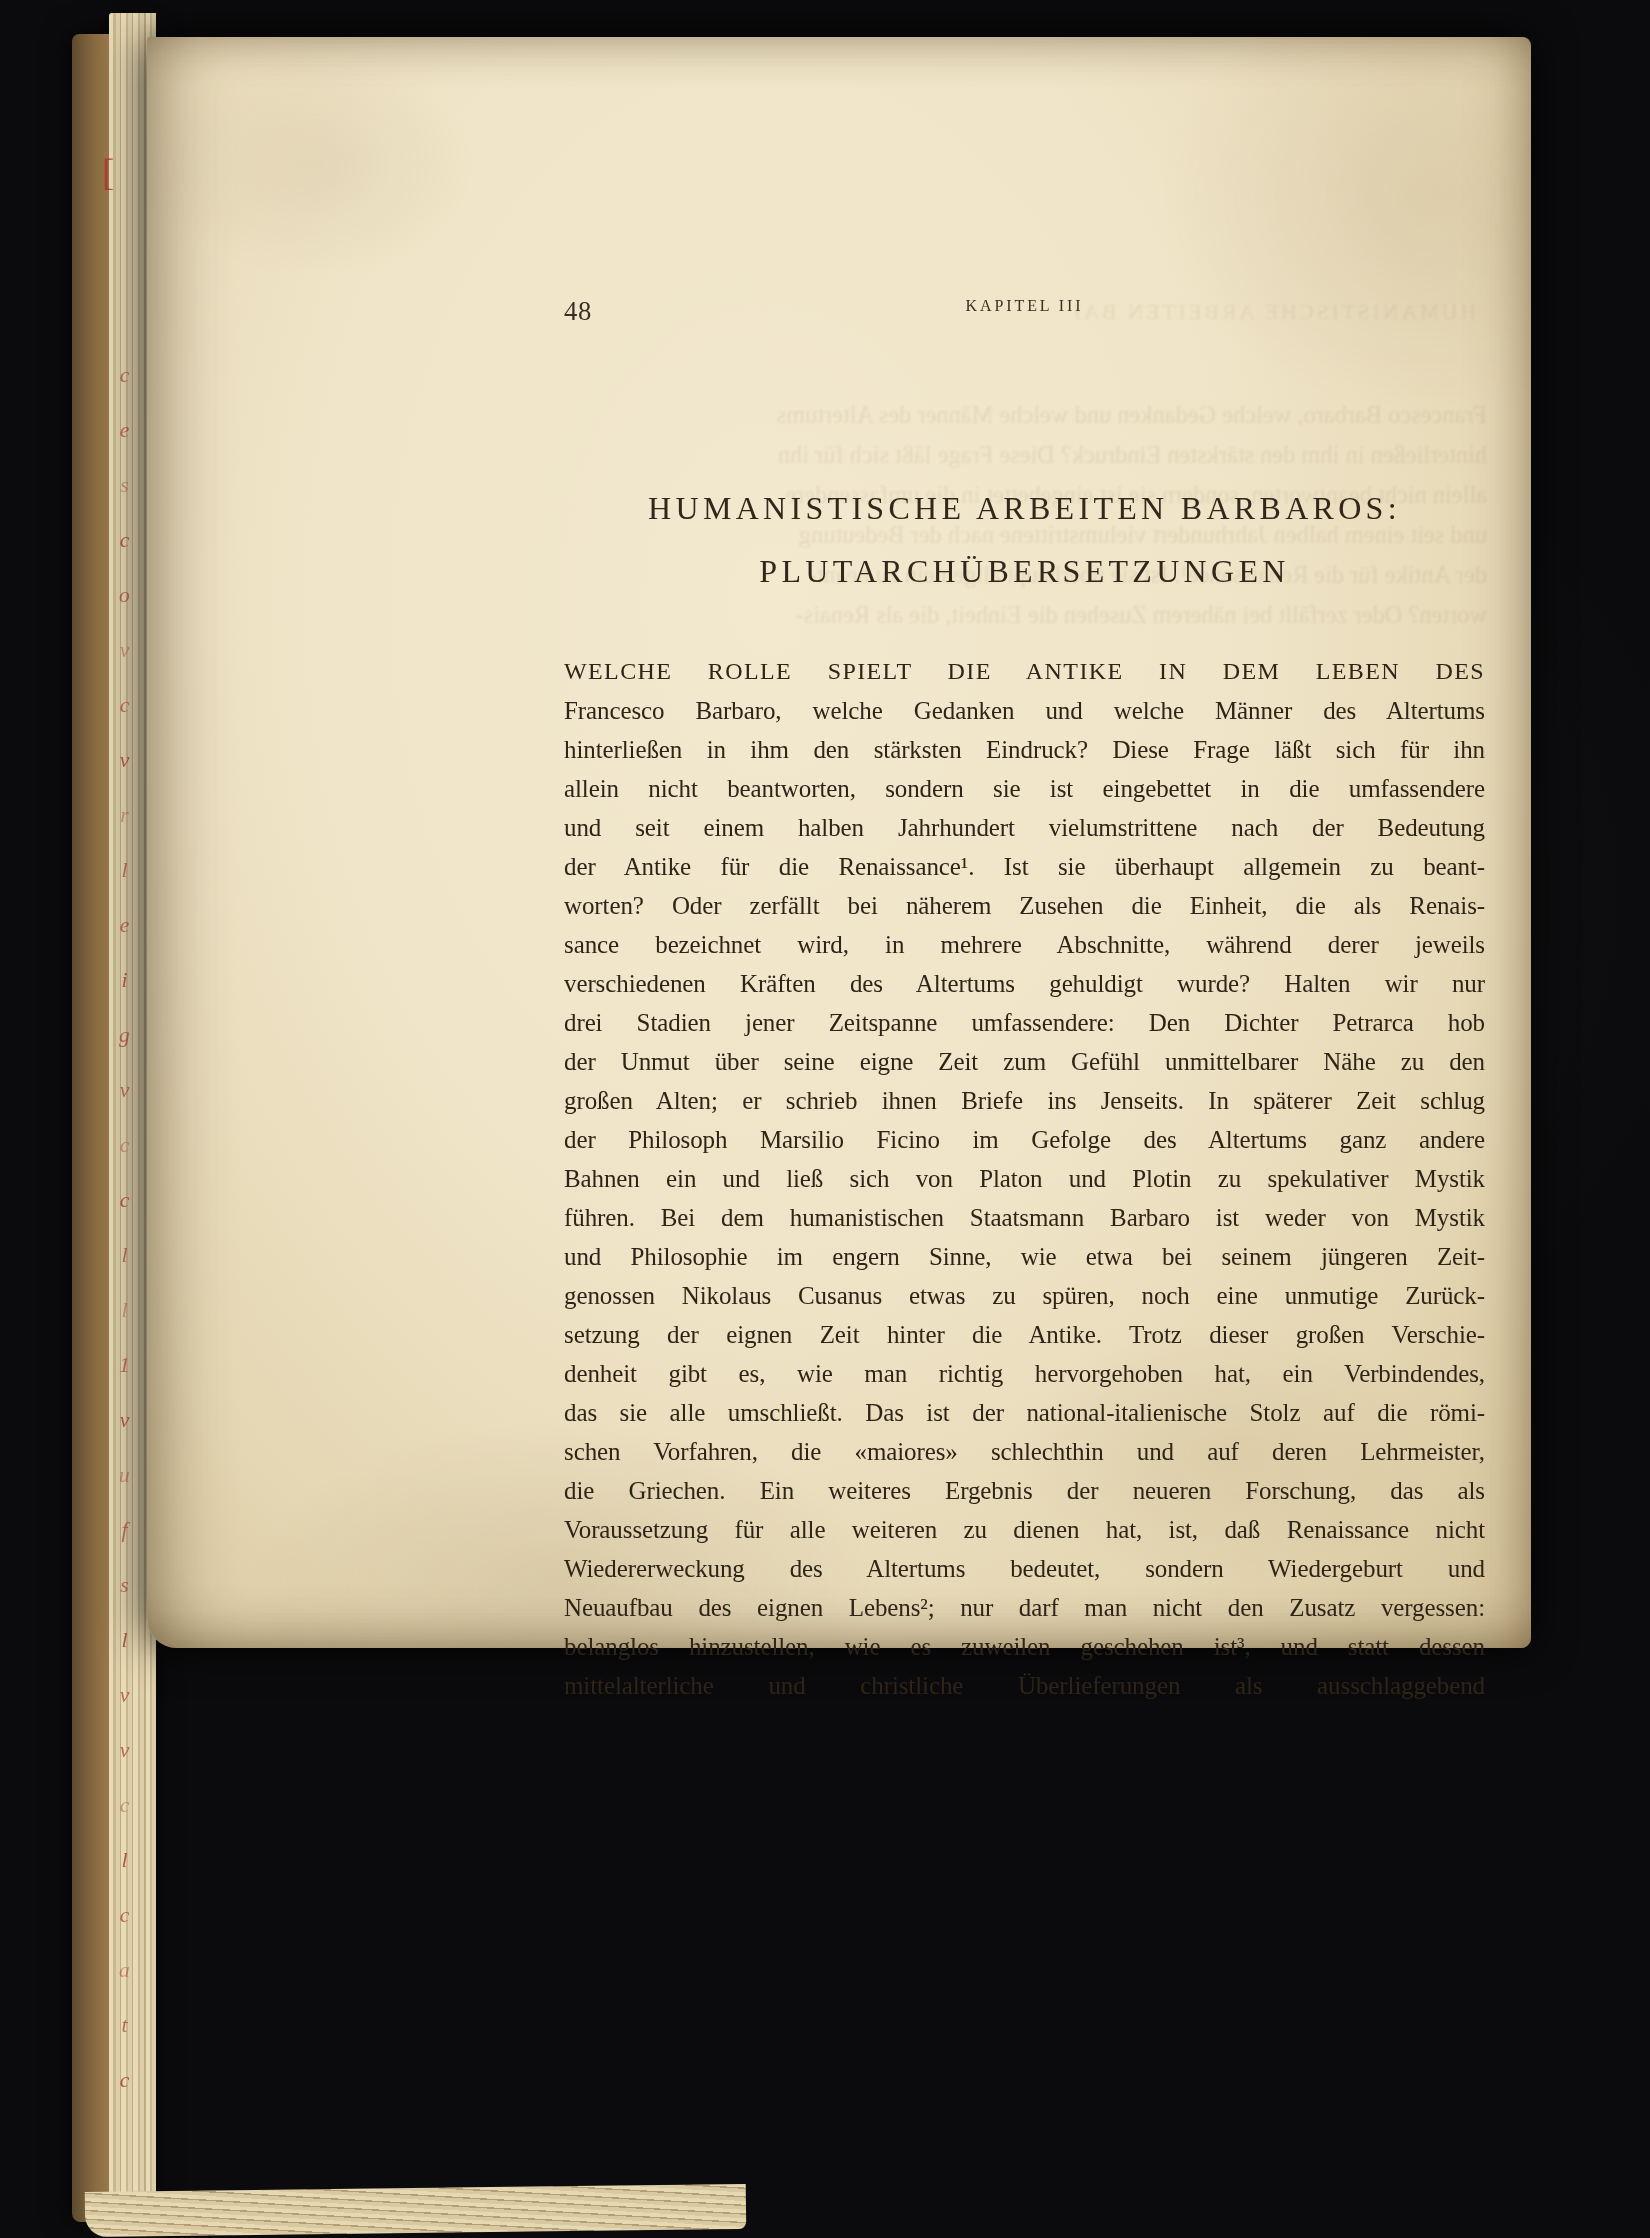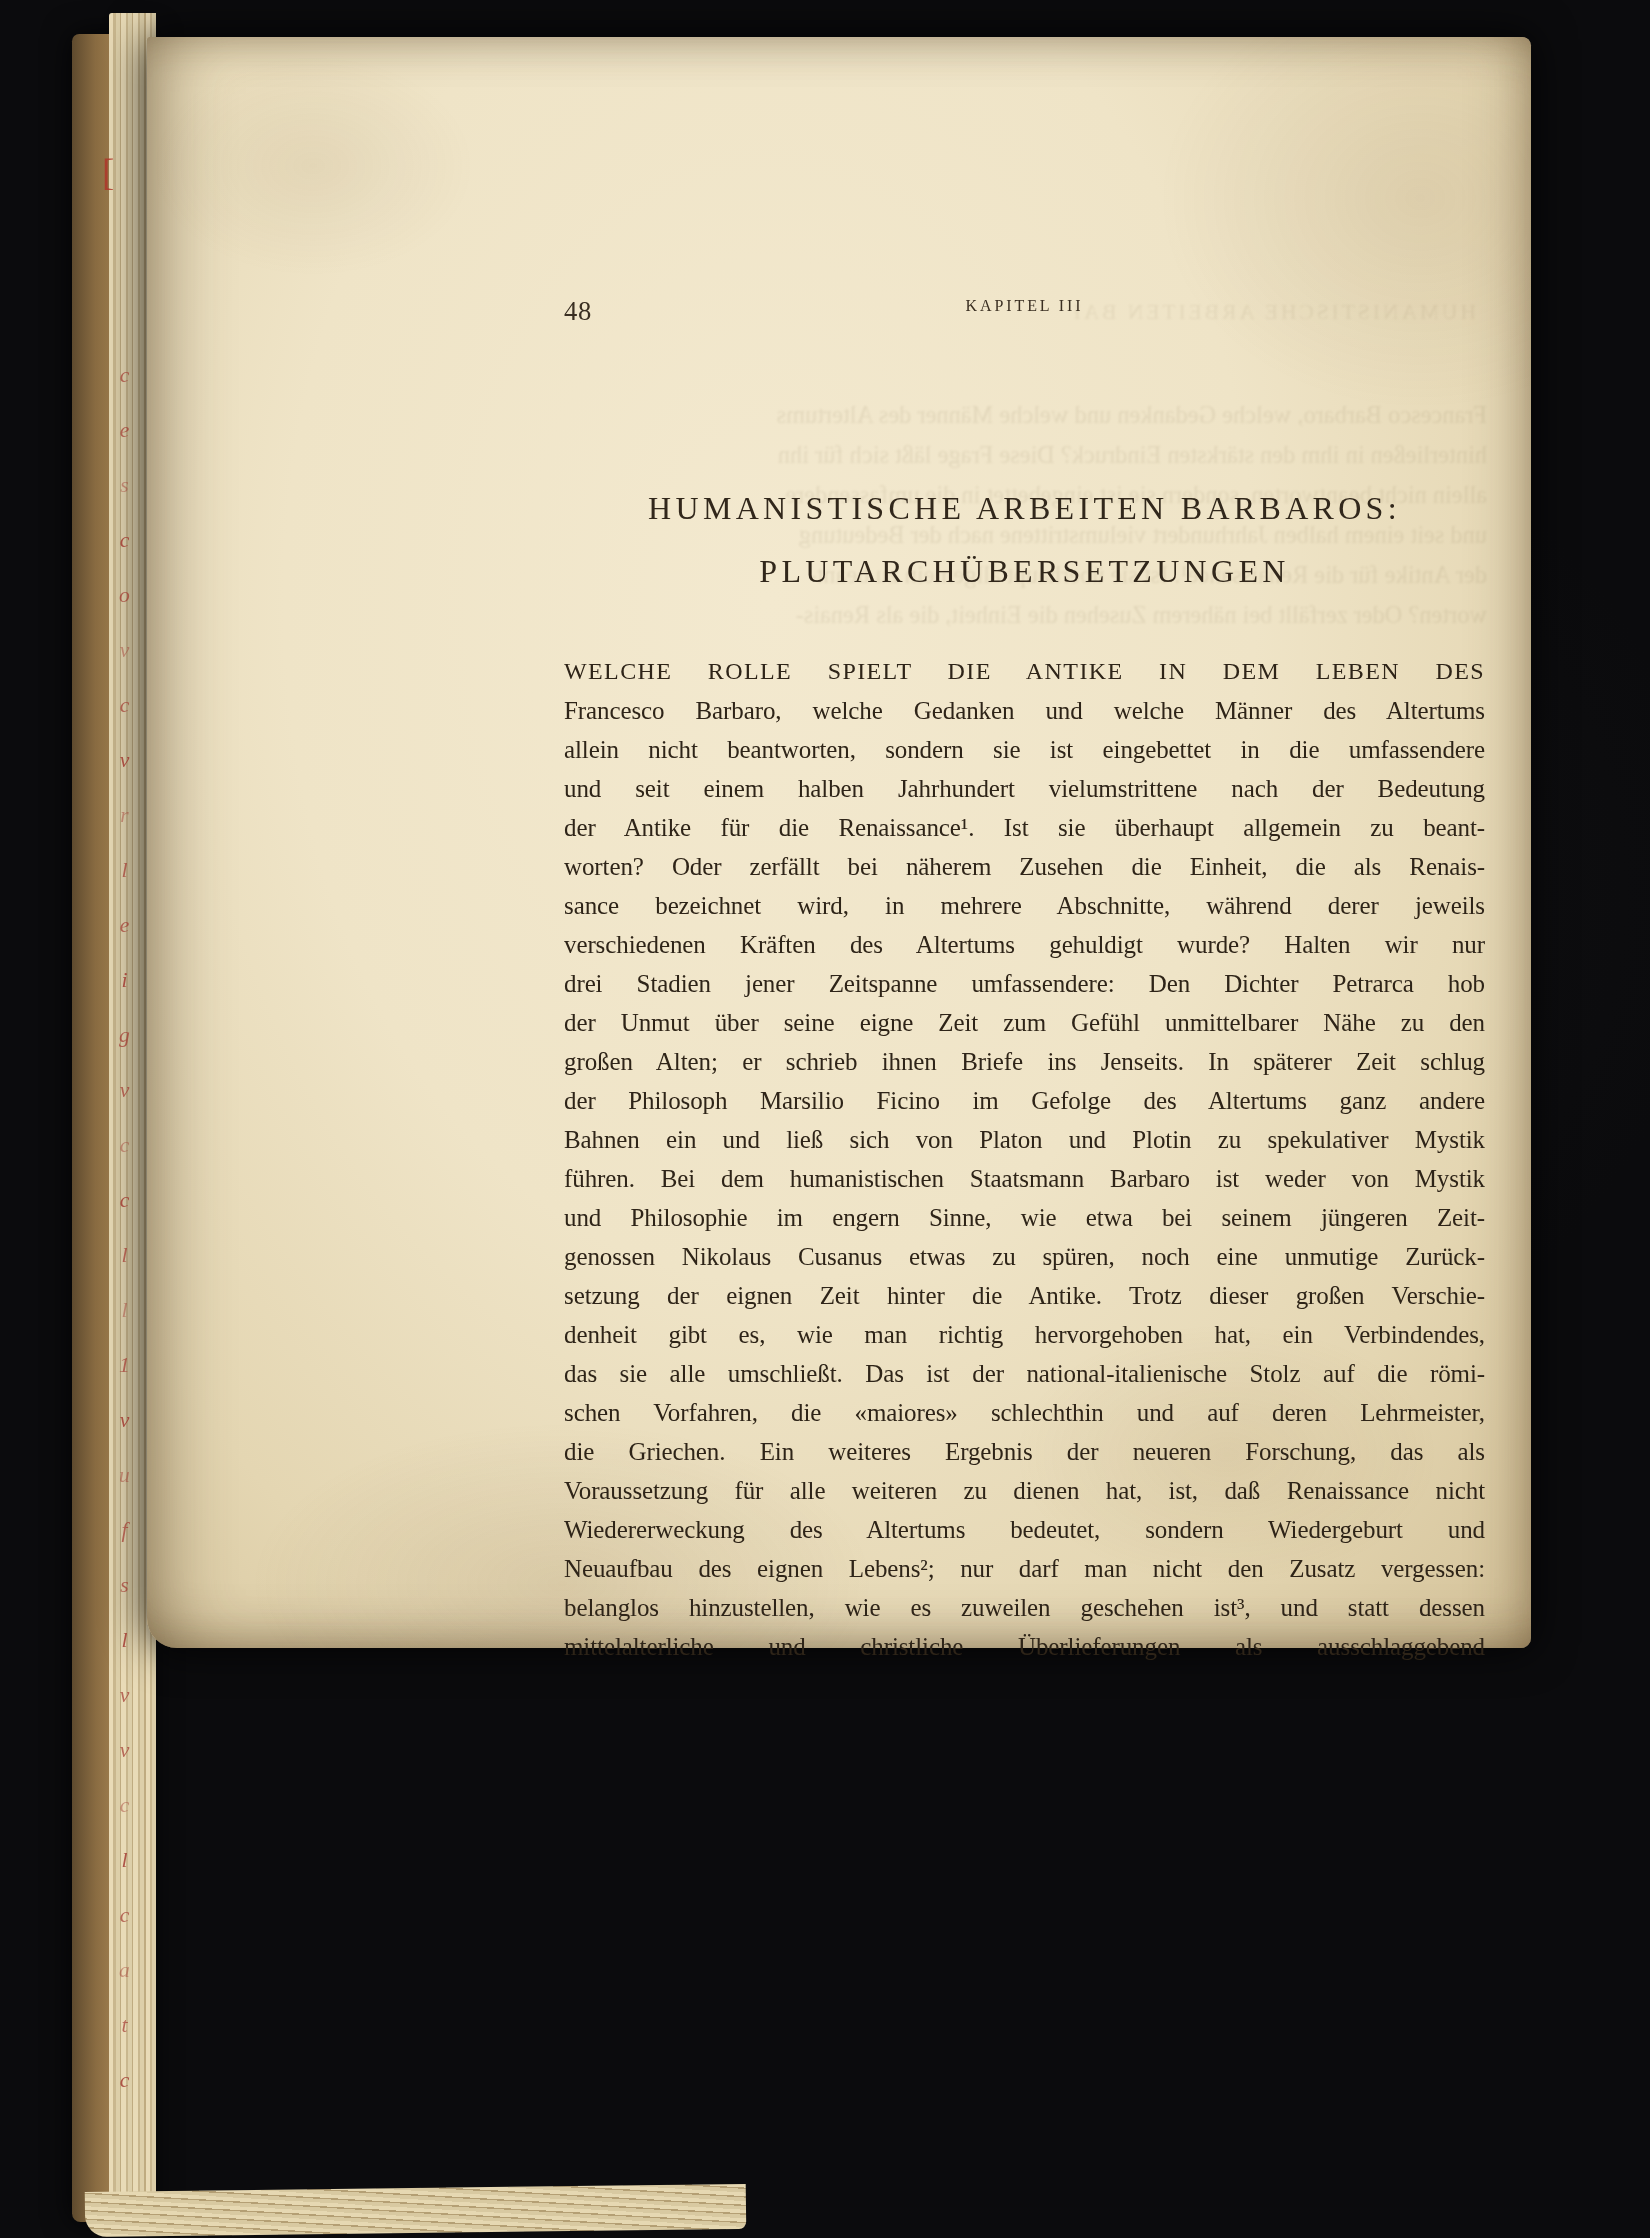--- a/index.html
+++ b/index.html
@@ -157,20 +157,21 @@
     </div>
 
     <div class="title">
       <div>HUMANISTISCHE ARBEITEN BARBAROS:</div>
       <div>PLUTARCHÜBERSETZUNGEN</div>
     </div>
 
     <div class="bodytext">
       <div class="bl caps">WELCHE ROLLE SPIELT DIE ANTIKE IN DEM LEBEN DES</div>
       <div class="bl">Francesco Barbaro, welche Gedanken und welche Männer des Altertums</div>
+      <div class="bl">hinterließen in ihm den stärksten Eindruck? Diese Frage läßt sich für ihn</div>
       <div class="bl">allein nicht beantworten, sondern sie ist eingebettet in die umfassendere</div>
       <div class="bl">und seit einem halben Jahrhundert vielumstrittene nach der Bedeutung</div>
       <div class="bl">der Antike für die Renaissance¹. Ist sie überhaupt allgemein zu beant-</div>
       <div class="bl">worten? Oder zerfällt bei näherem Zusehen die Einheit, die als Renais-</div>
       <div class="bl">sance bezeichnet wird, in mehrere Abschnitte, während derer jeweils</div>
       <div class="bl">verschiedenen Kräften des Altertums gehuldigt wurde? Halten wir nur</div>
       <div class="bl">drei Stadien jener Zeitspanne umfassendere: Den Dichter Petrarca hob</div>
       <div class="bl">der Unmut über seine eigne Zeit zum Gefühl unmittelbarer Nähe zu den</div>
       <div class="bl">großen Alten; er schrieb ihnen Briefe ins Jenseits. In späterer Zeit schlug</div>
       <div class="bl">der Philosoph Marsilio Ficino im Gefolge des Altertums ganz andere</div>

